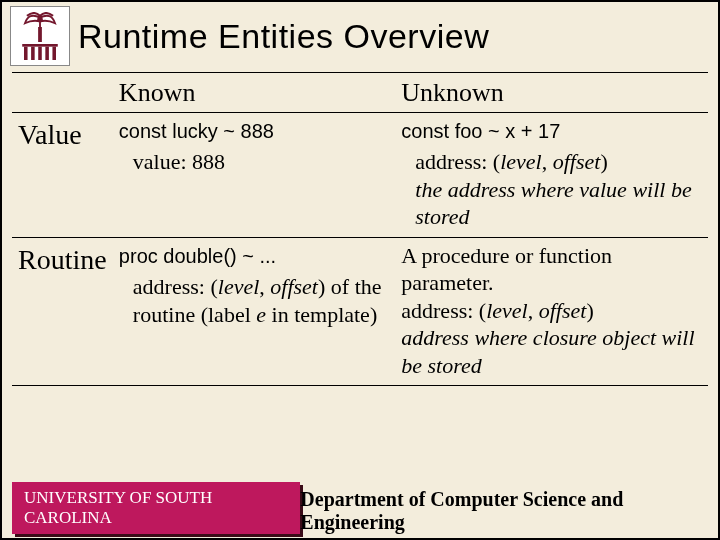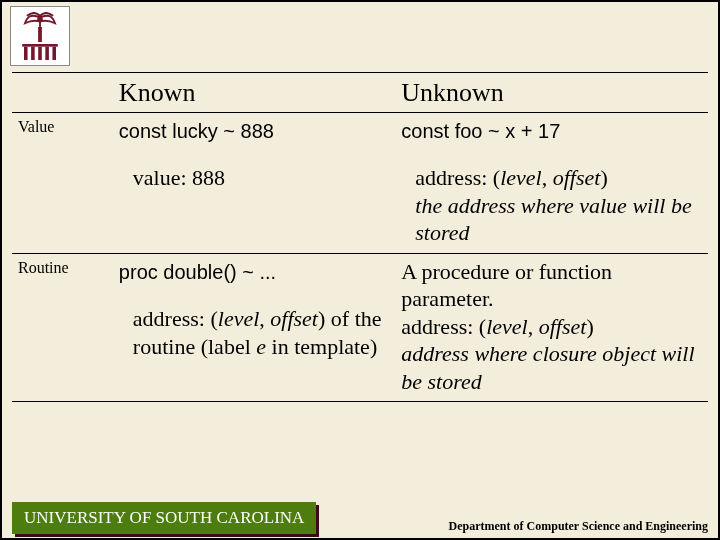--- a/index.html
+++ b/index.html
@@ -61,46 +61,46 @@
     padding: 4px 6px 6px 6px;
     font-size: 22px;
     line-height: 1.25;
   }
   tr.last td { border-bottom: 1.5px solid #000; }
   .th-known, .th-unknown {
     font-size: 26px;
     padding-bottom: 2px;
   }
   .th-unknown { }
-  .rowlabel { font-size: 16px; }
+  .rowlabel { font-size: 28px; }
   .code { font-family: Arial, Helvetica, sans-serif; font-size: 20px; }
   .body { font-family: Georgia, 'Times New Roman', serif; }
-  .indent { padding-left: 14px; display: block; margin-top: 20px; }
+  .indent { padding-left: 14px; display: block; margin-top: 4px; }
   em, .ital { font-style: italic; }
   .footer {
     position: absolute;
     left: 0;
     bottom: 4px;
     width: 100%;
     padding: 0 10px;
     display: flex;
     justify-content: space-between;
     align-items: flex-end;
   }
   .footer-left {
-    background: #4d7c0f;
+    background: #be185d;
     color: #fff;
     font-size: 17px;
     padding: 6px 12px;
     box-shadow: 3px 3px 0 #3b0c18;
     font-family: Georgia, serif;
   }
   .footer-right {
     color: #000;
-    font-size: 12px;
+    font-size: 20px;
     font-weight: bold;
     font-family: Georgia, serif;
   }
 </style>
 </head>
 <body>
 
 <div class="header">
   <div class="logo">
     <svg class="logo-tree" viewBox="0 0 40 32">
@@ -114,20 +114,21 @@
       <g fill="#73172d">
         <rect x="0" y="0" width="40" height="3"></rect>
         <rect x="2" y="3" width="4" height="15"></rect>
         <rect x="10" y="3" width="4" height="15"></rect>
         <rect x="18" y="3" width="4" height="15"></rect>
         <rect x="26" y="3" width="4" height="15"></rect>
         <rect x="34" y="3" width="4" height="15"></rect>
       </g>
     </svg>
   </div>
+  <div class="title">Runtime Entities Overview</div>
 </div>
 
 <div class="table-wrap">
 <table>
   <colgroup>
         <col class="c1">
         <col class="c2">
         <col class="c3">
       </colgroup>
   <tbody>

